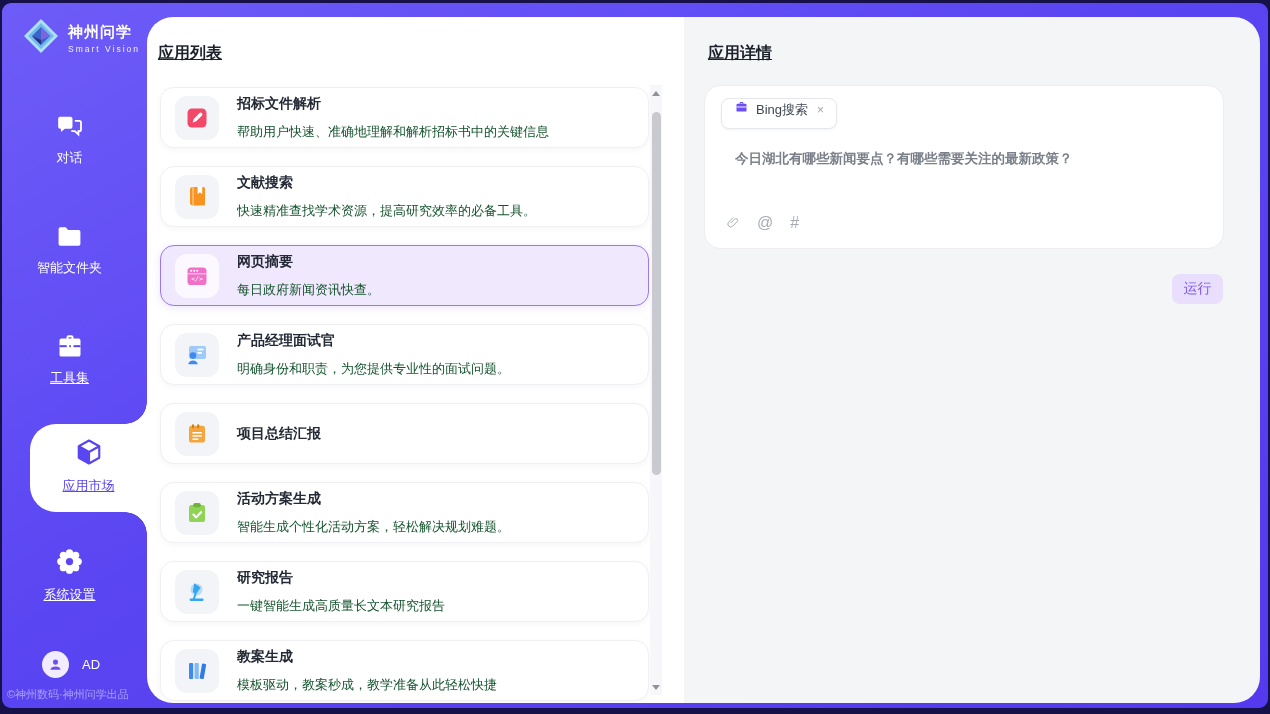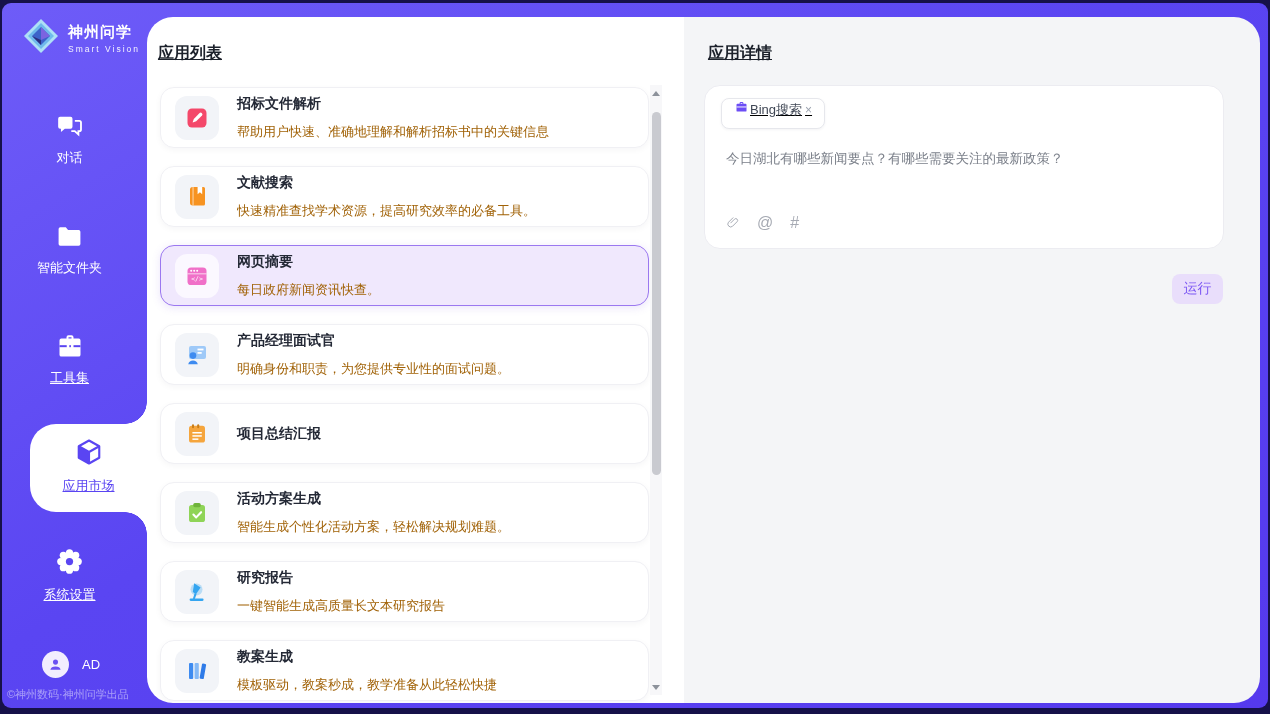--- a/index.html
+++ b/index.html
@@ -38,38 +38,38 @@
   
   .card { position:absolute; left:13px; width:489px; height:61px; background:#fff; border:1px solid #f0f0f4;
           border-radius:14px; box-shadow:0 2px 6px rgba(30,30,60,.04); display:flex; align-items:center;
           padding:0 14px; gap:18px; cursor:pointer; }
   .card.selected { background:#f0e8fd; border:1.5px solid #9b78f0; box-shadow:0 2px 8px rgba(120,80,220,.15); }
   .tile { width:44px; height:44px; border-radius:12px; background:#f2f4f8; flex:0 0 auto;
           display:flex; align-items:center; justify-content:center; }
   .card.selected .tile { background:#fbf8ff; }
   .card-txt { display:flex; flex-direction:column; gap:10px; min-width:0; }
   .card-title { font-size:14px; font-weight:700; color:#242936; }
-  .card-desc { font-size:13px; color:#a16207; white-space:nowrap; overflow:hidden; }
+  .card-desc { font-size:13px; color:#14532d; white-space:nowrap; overflow:hidden; }
 
   
   .scrollbar { position:absolute; left:503px; top:68px; width:12px; height:610px; background:#f7f7f9; }
   .sb-arrow { position:absolute; left:0; width:12px; height:12px; display:flex; align-items:center; justify-content:center; cursor:pointer; }
   .tri-up { width:0; height:0; border-left:4px solid transparent; border-right:4px solid transparent; border-bottom:5px solid #8d929b; }
   .tri-dn { width:0; height:0; border-left:4px solid transparent; border-right:4px solid transparent; border-top:5px solid #8d929b; }
   .sb-thumb { position:absolute; left:1.5px; top:27px; width:9px; height:363px; background:#c9cad0; border-radius:5px; cursor:pointer; }
 
   
   .prompt-card { position:absolute; left:20px; top:68px; width:520px; height:164px; background:#fff;
                  border:1px solid #ececf1; border-radius:16px; cursor:text; }
-  .chip { position:absolute; left:16px; top:12px; height:31px; display:inline-flex; align-items:center; gap:1px;
+  .chip { position:absolute; left:16px; top:12px; height:31px; display:inline-flex; align-items:center; gap:7px;
           padding:0 10px 8px 12px; background:#fff; border:1px solid #e6e7ec; border-radius:8px;
-          box-shadow:0 1px 3px rgba(20,20,50,.05);text-decoration:underline; }
+          box-shadow:0 1px 3px rgba(20,20,50,.05); }
   .chip-label { font-size:13px; color:#3f4654; }
   .chip-close { font-size:12px; color:#9ca3af; cursor:pointer; padding:0 2px; }
-  .query { position:absolute; left:21px; top:63px; right:20px; font-size:13.5px; color:#7a7f89; line-height:1.5; }
+  .query { position:absolute; left:30px; top:63px; right:20px; font-size:13.5px; color:#7a7f89; line-height:1.5;font-weight:bold; }
   .tool-row { position:absolute; left:21px; top:128px; display:flex; align-items:center; gap:17px; }
   .tool-ic { color:#a6aab3; font-size:15px; cursor:pointer; display:flex; align-items:center; }
   .run-btn { position:absolute; left:488px; top:257px; width:51px; height:30px; background:#e9defb; color:#7d58f4;
              border:none; border-radius:8px; font-size:14px; cursor:pointer; font-family:inherit; }
 </style>
 </head>
 <body>
 
 <div class="app-bg">
 

